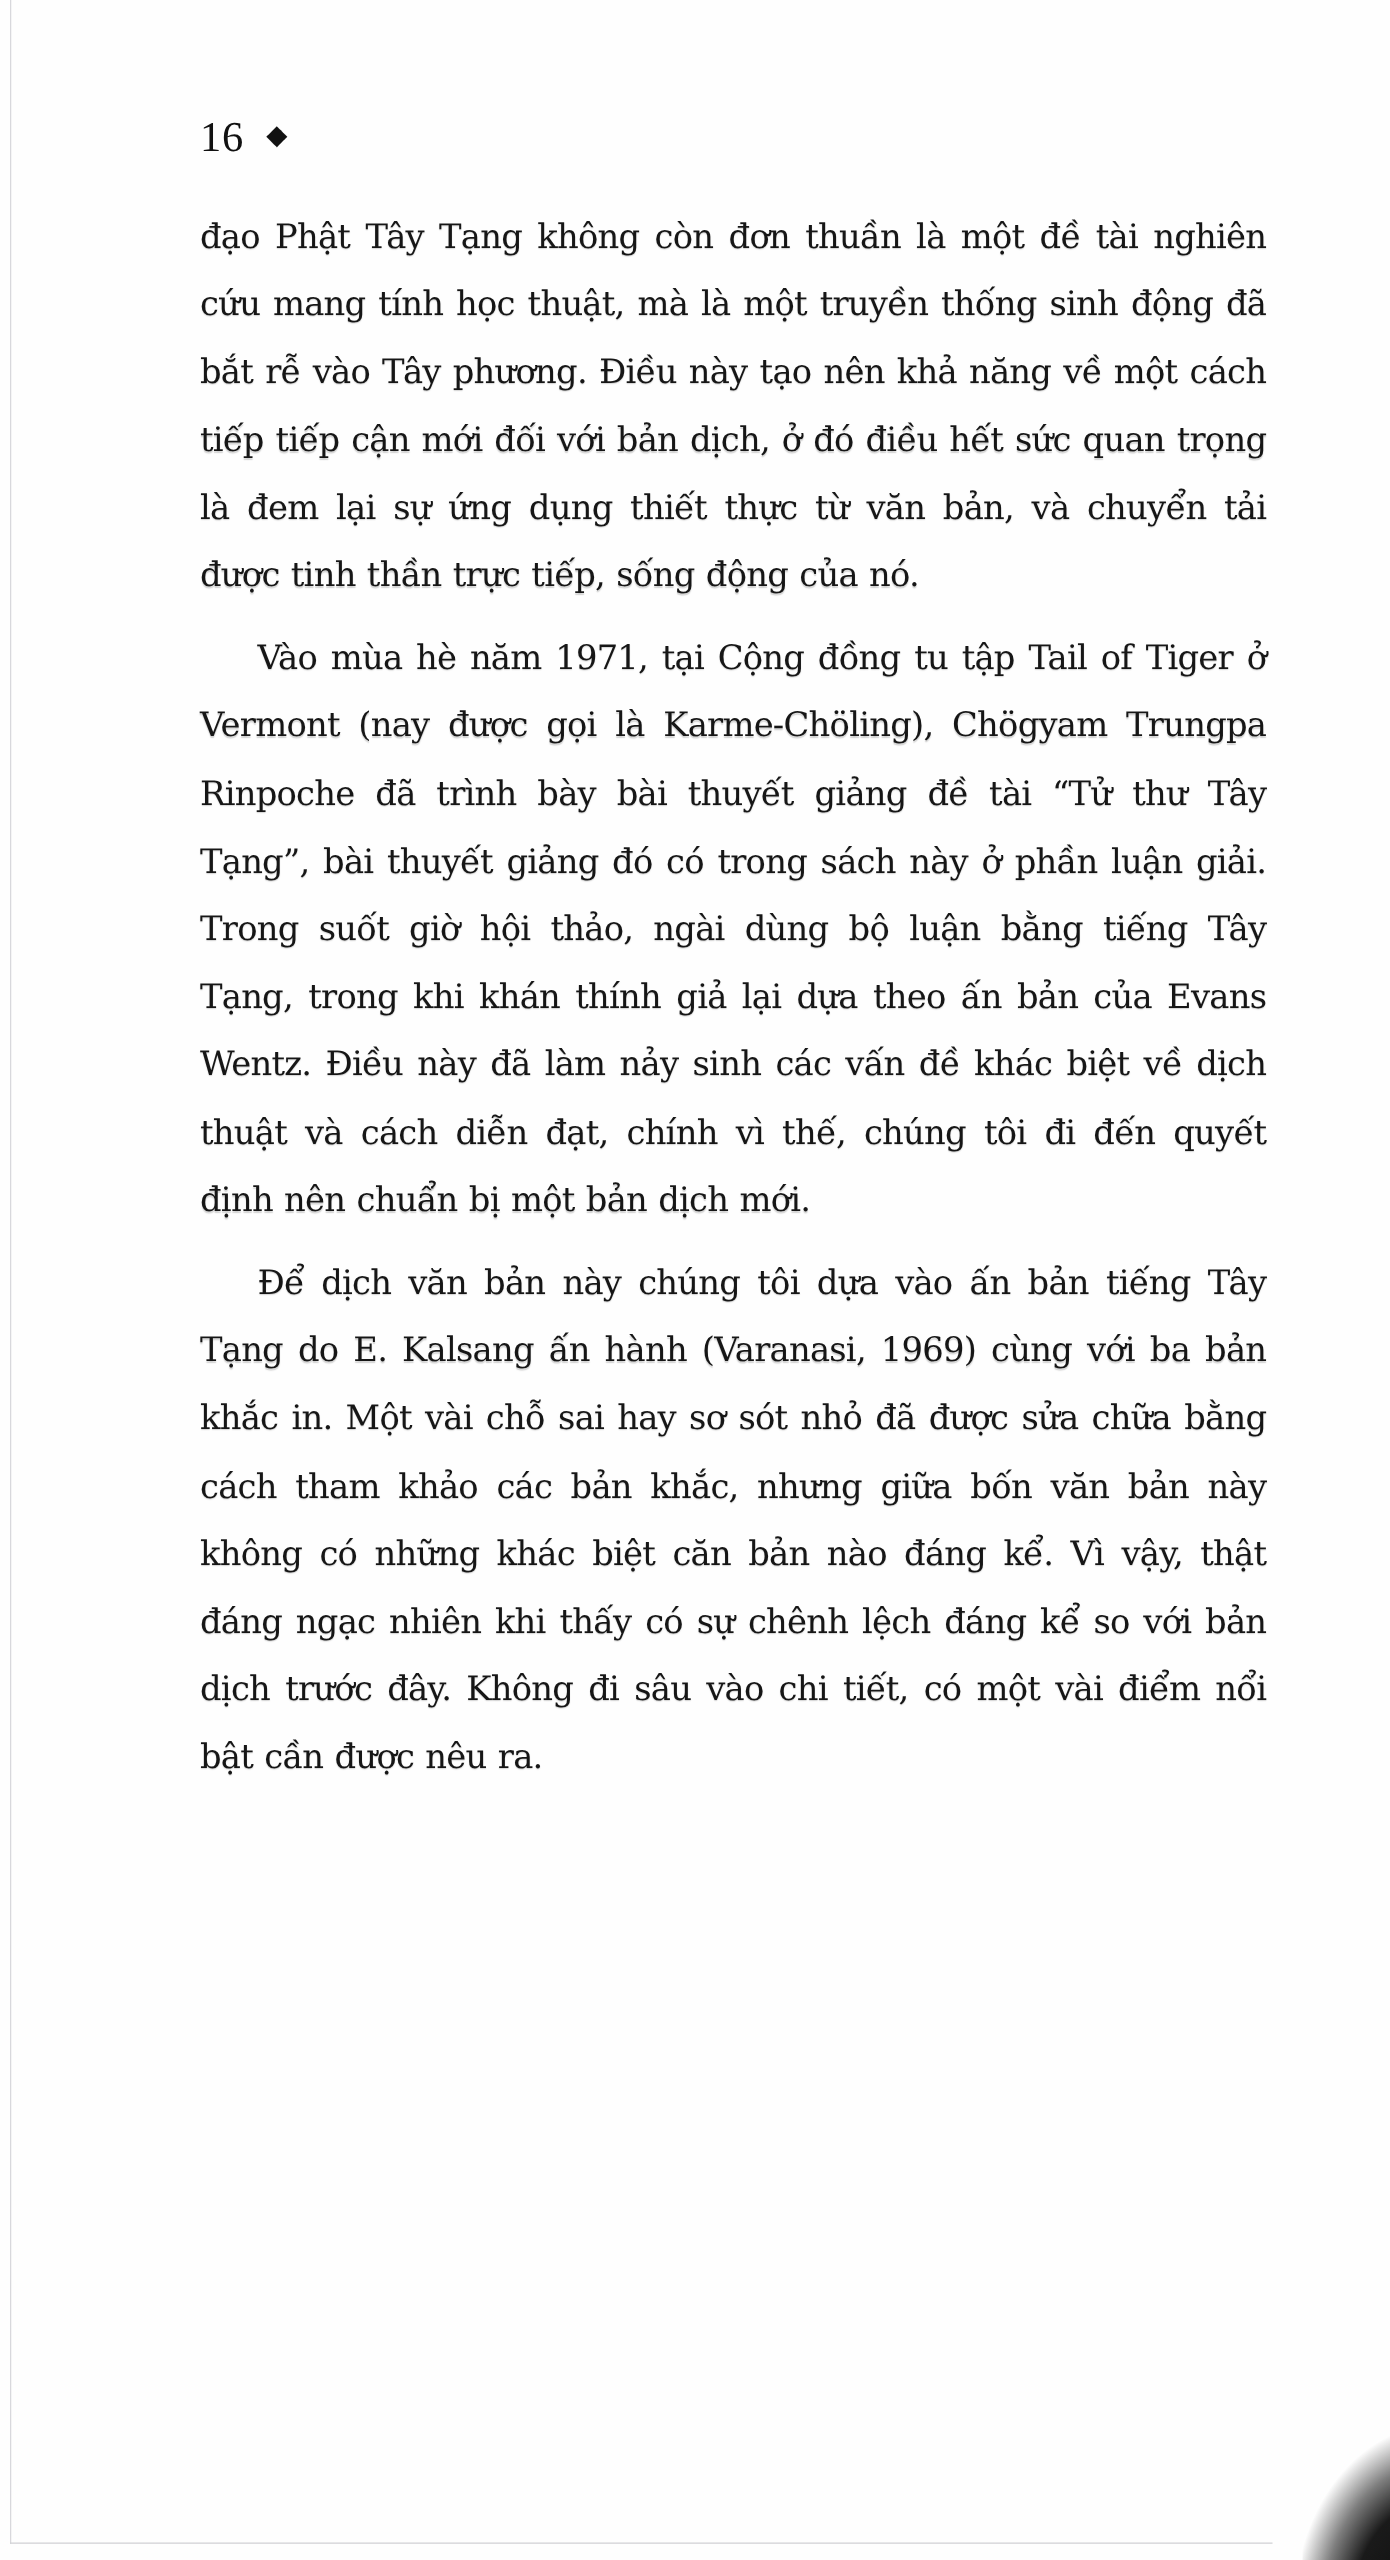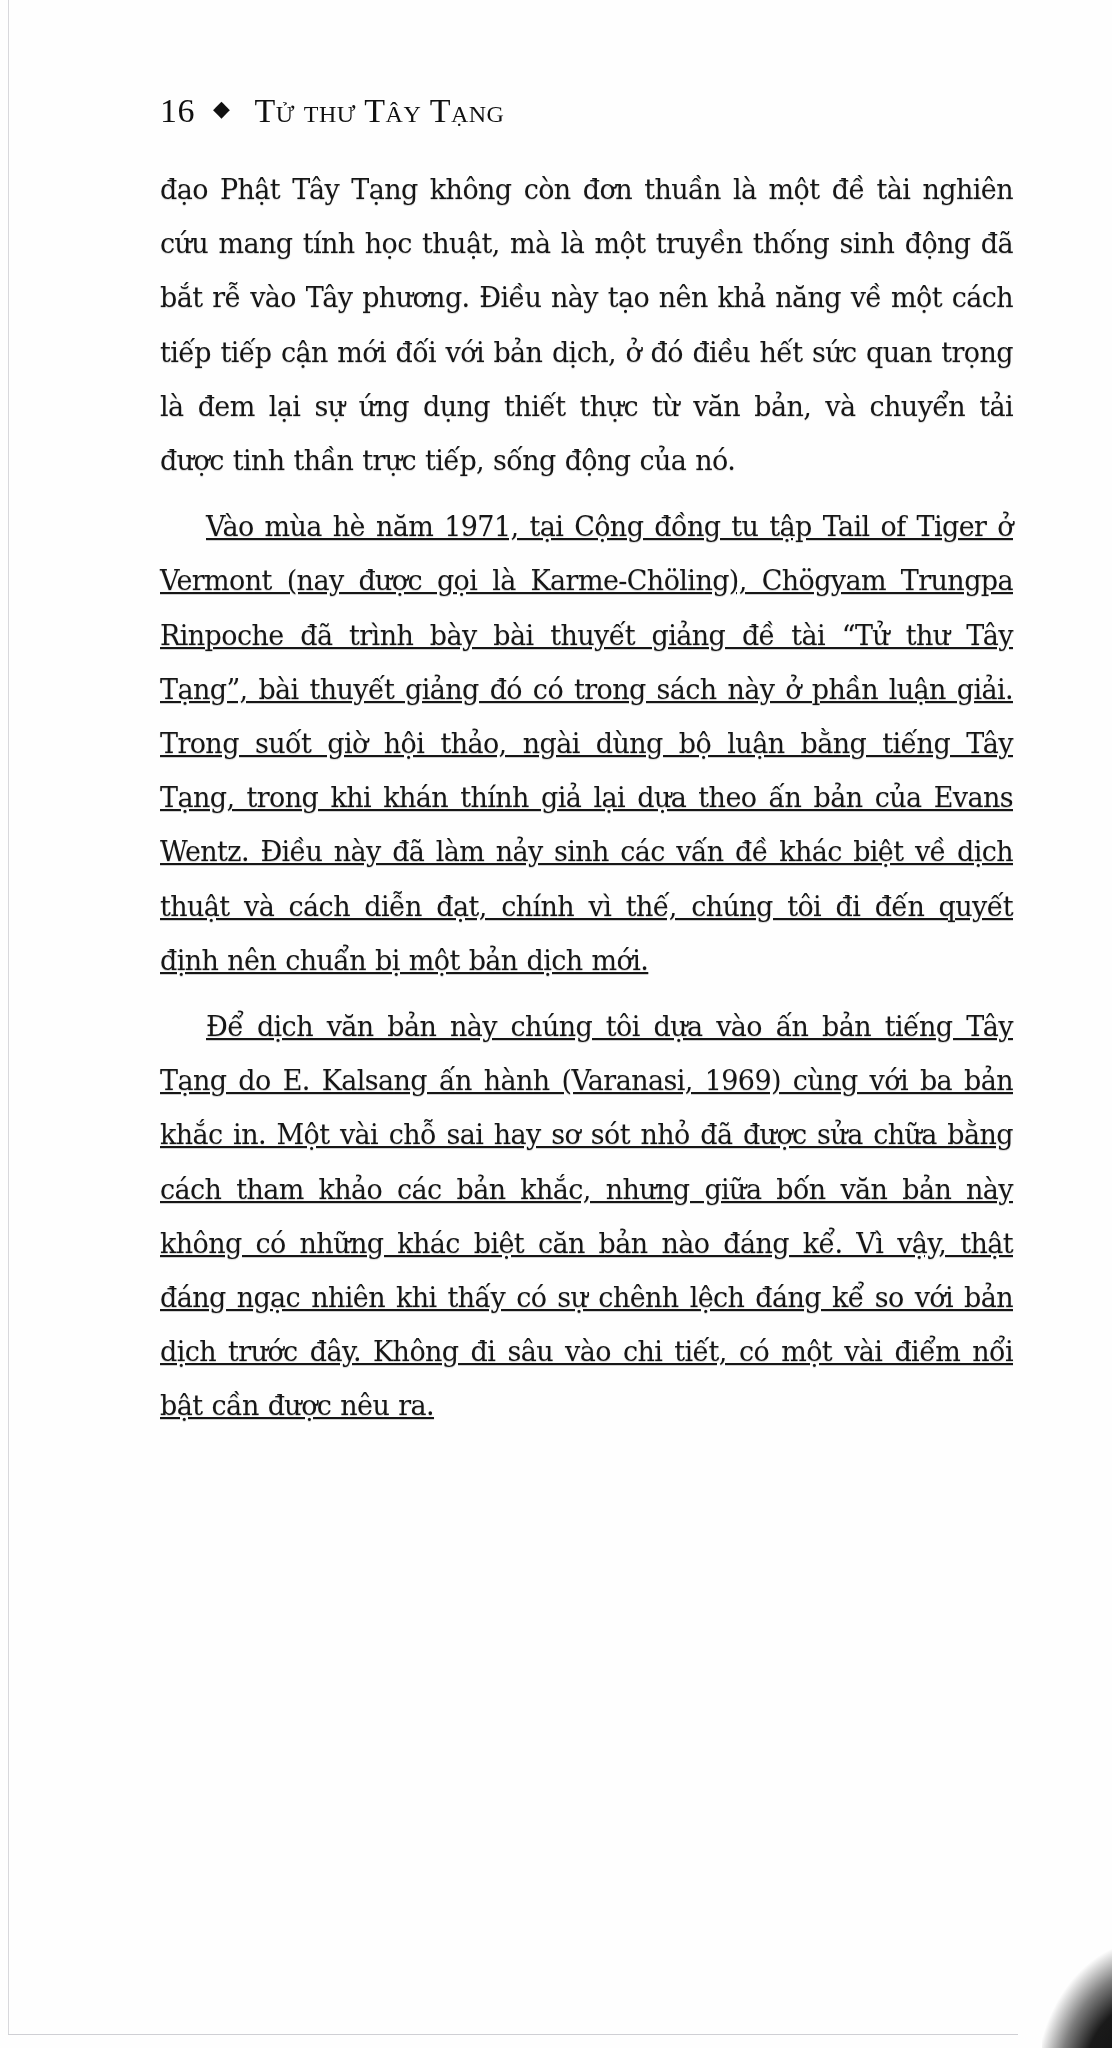--- a/index.html
+++ b/index.html
@@ -85,38 +85,36 @@
       letter-spacing: -0.6px;
       word-spacing: 1px;
       color: #161616;
       text-shadow: 0 1px 1px rgba(0,0,0,0.18);
     }
     .paragraph {
       margin: 0;
     }
     .paragraph + .paragraph {
       margin-top: 12px;
-      text-decoration: underline;
     }
     .indent {
       text-indent: 46px;
     }
   </style>
 </head>
 <body>
 
 <div class="page">
   <div class="left-edge"></div>
   <div class="bottom-edge"></div>
   <div class="corner-shadow"></div>
 
   <div class="running-header">
     <span class="page-number">16</span>
     <span class="header-bullet">◆</span>
-    <span class="book-title">Tử thư Tây Tạng</span>
   </div>
 
   <div class="body-text">
     <p class="paragraph">đạo Phật Tây Tạng không còn đơn thuần là một đề tài nghiên cứu mang tính học thuật, mà là một truyền thống sinh động đã bắt rễ vào Tây phương. Điều này tạo nên khả năng về một cách tiếp tiếp cận mới đối với bản dịch, ở đó điều hết sức quan trọng là đem lại sự ứng dụng thiết thực từ văn bản, và chuyển tải được tinh thần trực tiếp, sống động của nó.</p>
     <p class="paragraph indent">Vào mùa hè năm 1971, tại Cộng đồng tu tập Tail of Tiger ở Vermont (nay được gọi là Karme-Chöling), Chögyam Trungpa Rinpoche đã trình bày bài thuyết giảng đề tài “Tử thư Tây Tạng”, bài thuyết giảng đó có trong sách này ở phần luận giải. Trong suốt giờ hội thảo, ngài dùng bộ luận bằng tiếng Tây Tạng, trong khi khán thính giả lại dựa theo ấn bản của Evans Wentz. Điều này đã làm nảy sinh các vấn đề khác biệt về dịch thuật và cách diễn đạt, chính vì thế, chúng tôi đi đến quyết định nên chuẩn bị một bản dịch mới.</p>
     <p class="paragraph indent">Để dịch văn bản này chúng tôi dựa vào ấn bản tiếng Tây Tạng do E. Kalsang ấn hành (Varanasi, 1969) cùng với ba bản khắc in. Một vài chỗ sai hay sơ sót nhỏ đã được sửa chữa bằng cách tham khảo các bản khắc, nhưng giữa bốn văn bản này không có những khác biệt căn bản nào đáng kể. Vì vậy, thật đáng ngạc nhiên khi thấy có sự chênh lệch đáng kể so với bản dịch trước đây. Không đi sâu vào chi tiết, có một vài điểm nổi bật cần được nêu ra.</p>
   </div>
 </div>
 
 </body></html>

